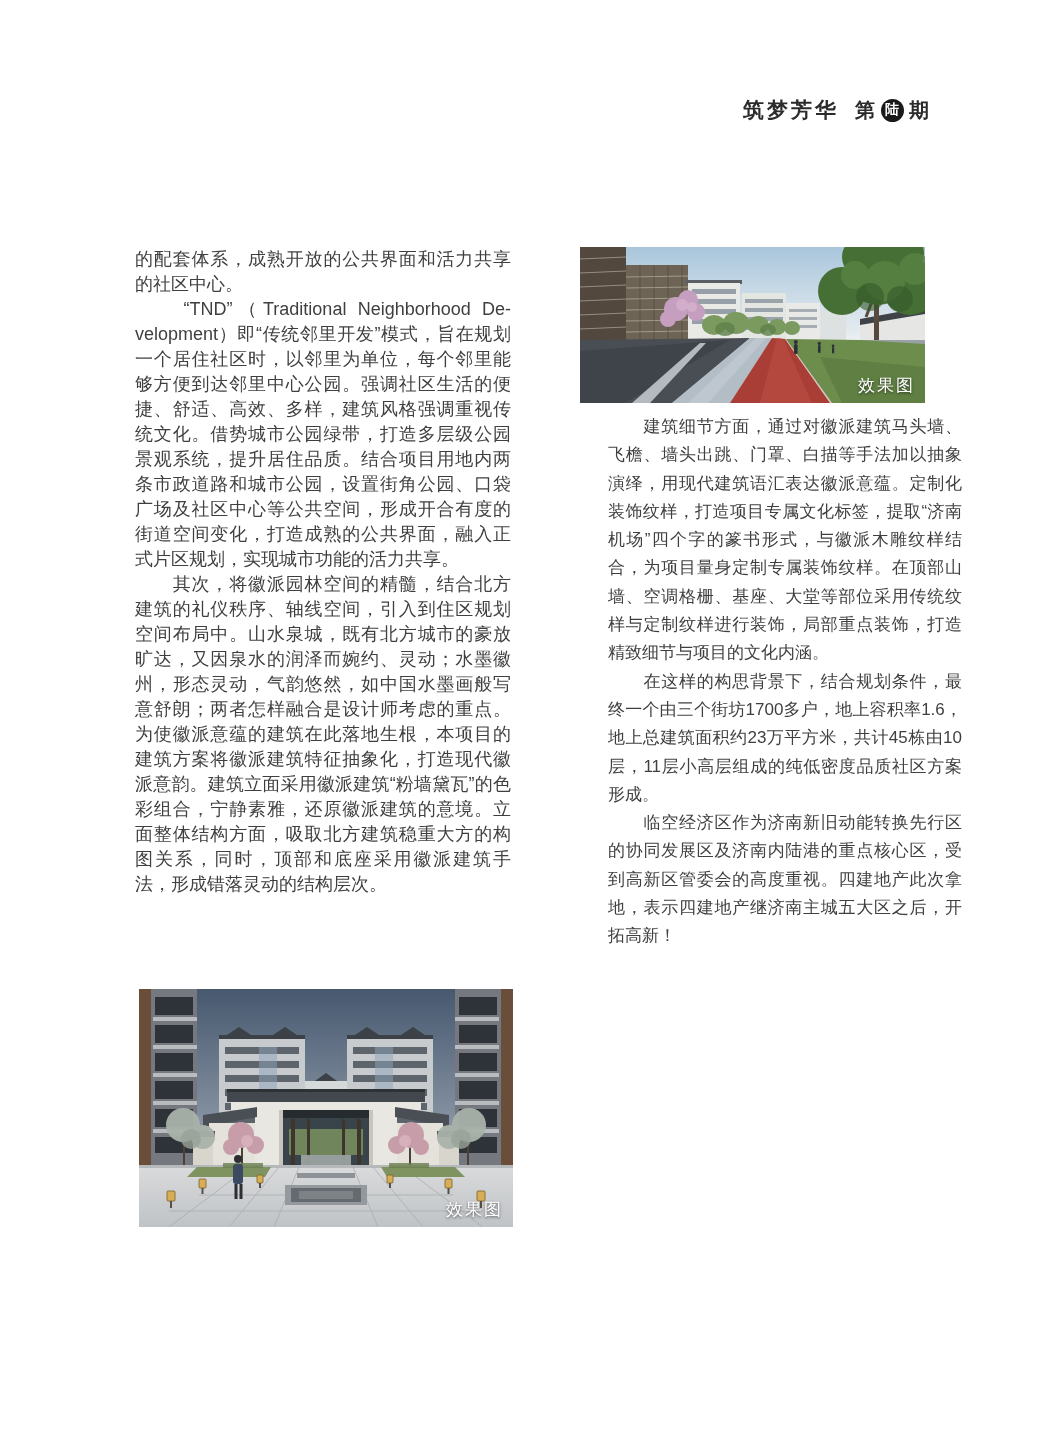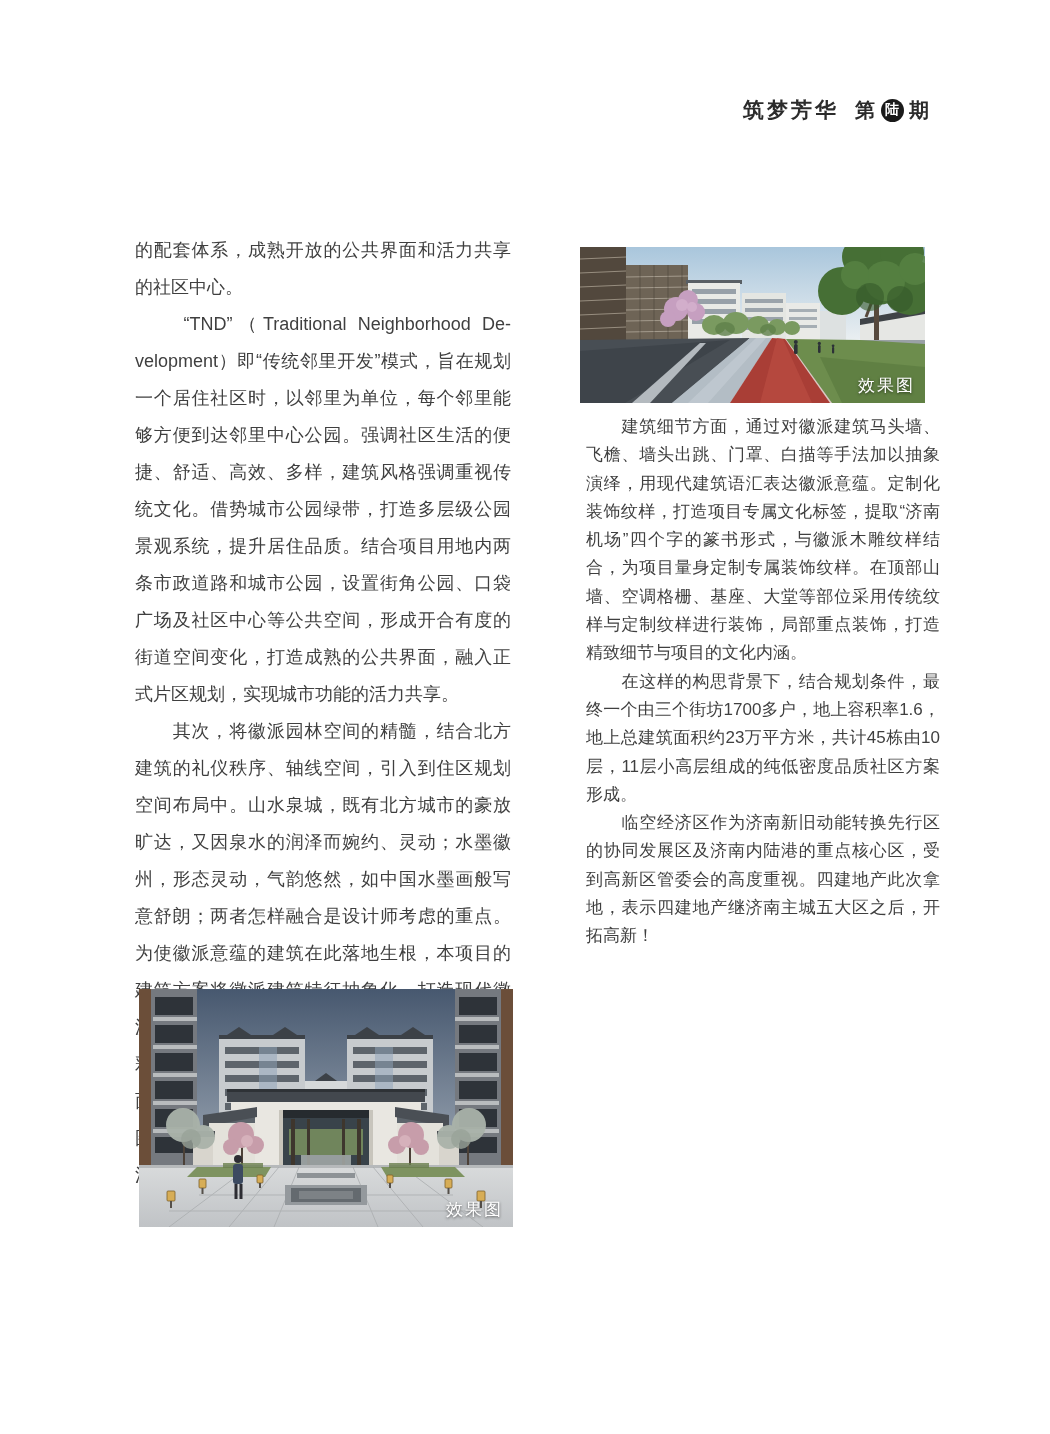--- a/index.html
+++ b/index.html
@@ -13,22 +13,22 @@
     color:#2b2b2b;
   }
   .mag-title{font-size:21px;font-weight:bold;letter-spacing:3px;}
   .issue{display:flex;align-items:center;gap:5px;font-size:20px;font-weight:600;letter-spacing:1px;}
   .issue-badge{
     width:23px;height:23px;border-radius:50%;background:#1a1a1a;color:#ffffff;
     font-size:14px;font-weight:bold;display:flex;align-items:center;justify-content:center;
   }
   
   .col{position:absolute;color:#3f3f3f;text-align:justify;}
-  .col-left{left:135px;top:232px;width:376px;font-size:18px;line-height:37px;}
-  .col-right{left:586px;top:413px;width:354px;font-size:17px;line-height:28.3px;}
+  .col-left{left:135px;top:247px;width:376px;font-size:18px;line-height:25px;}
+  .col-right{left:608px;top:413px;width:354px;font-size:17px;line-height:28.3px;}
   .para{margin:0;text-align:justify;}
   
   figure{position:absolute;margin:0;padding:4px;}
   .fig-street{left:576px;top:243px;width:345px;height:156px;}
   .fig-gate{left:135px;top:985px;width:374px;height:238px;}
   figure svg{display:block;width:100%;height:100%;}
   .caption{
     position:absolute;right:14px;bottom:10px;color:#ffffff;font-size:17px;letter-spacing:2px;
     text-shadow:0 1px 3px rgba(0,0,0,.6);
   }

